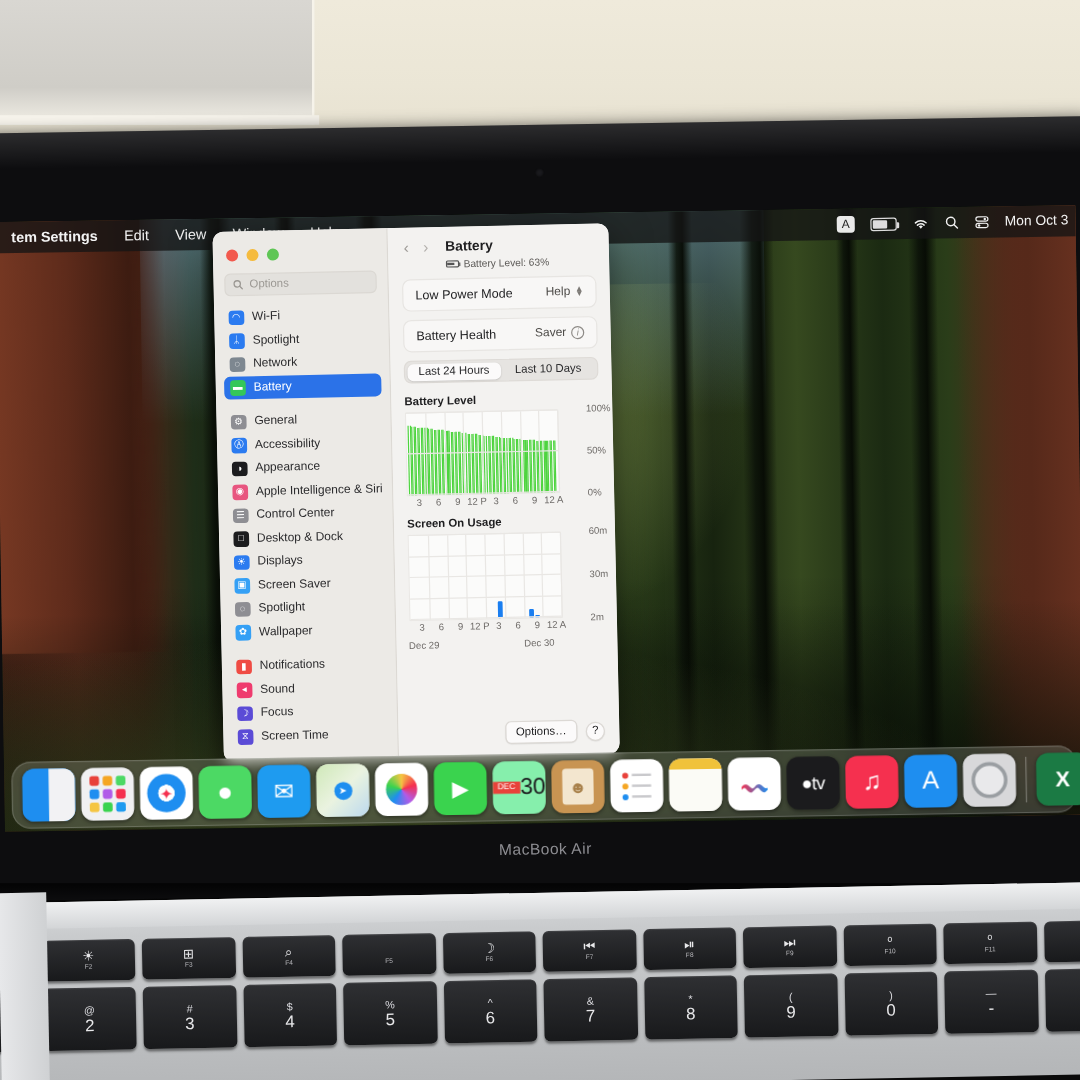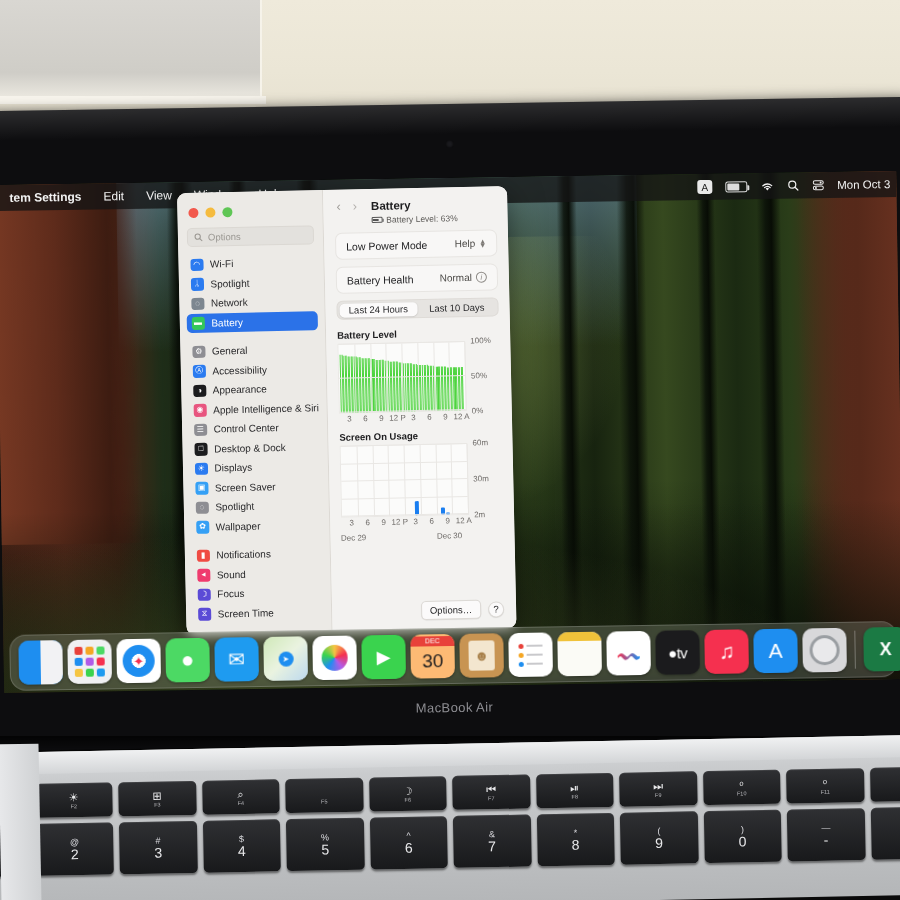--- a/index.html
+++ b/index.html
@@ -193,21 +193,21 @@
   .plot {
     position:absolute; left:0; top:0; right:34px; bottom:14px;
     background:#fbfbfa; border:1px solid #eae8e5;
   }
   .vgrid { position:absolute; top:0; bottom:0; width:1px; background:#e9e7e4; }
   .hgrid { position:absolute; left:0; right:0; height:1px; background:#e9e7e4; }
   .bars { position:absolute; left:1px; right:1px; bottom:0; top:0; display:flex; align-items:flex-end; gap:0; }
   .bar { flex:1 1 auto; background:#4ed43f; margin-right:.5px; }
   .bar.blue { background:#1a7ef0; }
   .ylabs { position:absolute; right:0; top:0; bottom:14px; width:32px; }
-  .ylab { position:absolute; left:3px; font-size:8px; color:#6e6b68; transform:translateY(-50%); }
+  .ylab { position:absolute; left:21px; font-size:8px; color:#6e6b68; transform:translateY(-50%); }
   .xlabs { position:absolute; left:0; right:34px; bottom:0; height:14px; }
   .xlab { position:absolute; font-size:8px; color:#6e6b68; transform:translateX(-50%); top:1px; white-space:nowrap; }
   .daylab { position:absolute; font-size:8px; color:#6e6b68; transform:translateX(-50%); }
 
   .footer-btns {
     position:absolute; right:12px; bottom:10px; display:flex; align-items:center; gap:7px;
   }
   .btn {
     background:#fbfafa; border:1px solid #dcd9d5; border-radius:5px;
     font-size:9.5px; color:#1d1d1f; padding:3px 8px;
@@ -461,21 +461,21 @@
                     <span>▼</span>
                   </span>
               </span>
             </div>
           </div>
 
           <div class="card">
             <div class="row">
               <span>Battery Health</span>
               <span class="val">
-                <span>Normal</span>
+                <span>Saver</span>
                 <span class="info-i">i</span>
               </span>
             </div>
           </div>
 
           <div class="segctl">
             <span class="seg on">Last 24 Hours</span>
             <span class="seg">Last 10 Days</span>
           </div>
 
@@ -701,21 +701,21 @@
             <div style="width:100%;height:100%;background:linear-gradient(135deg,#cfe8b8 0%,#eaf3e0 50%,#bcd9ee 100%);display:flex;align-items:center;justify-content:center;">
               <span style="width:15px;height:15px;border-radius:50%;background:#1e8ef0;display:flex;align-items:center;justify-content:center;color:#fff;font-size:8px;">➤</span>
             </div>
           </div>
           <div class="dock-ico" title="Photos" style="background: rgb(255, 255, 255);">
             <div style="width:26px;height:26px;border-radius:50%;background:conic-gradient(#f5c542,#f5304f,#b15be8,#1e8ef0,#3ad34e,#f5c542);"></div>
           </div>
           <div class="dock-ico" title="FaceTime" style="background: rgb(58, 211, 78);">
             <span style="color:#fff;font-size:18px;">▶</span>
           </div>
-          <div class="dock-ico" title="Calendar" style="background: #fdba74; flex-direction: column;">
+          <div class="dock-ico" title="Calendar" style="background: #86efac; flex-direction: row;">
             <div style="background:#e8413a;color:#fff;font-size:7px;width:100%;text-align:center;line-height:10px;">DEC</div>
             <div style="color:#1c1c1e;font-size:19px;line-height:30px;font-weight:300;">30</div>
           </div>
           <div class="dock-ico" title="Contacts" style="background: rgb(200, 148, 82);">
             <div style="width:26px;height:30px;background:#f3e6cf;border-radius:3px;display:flex;align-items:center;justify-content:center;color:#a8804a;font-size:14px;">☻</div>
           </div>
           <div class="dock-ico" title="Reminders" style="background: rgb(255, 255, 255);">
             <div style="display:flex;flex-direction:column;gap:4px;">
               <span style="display:flex;align-items:center;gap:3px;">
                 <span style="width:5px;height:5px;border-radius:50%;background:#e8413a;"></span>

